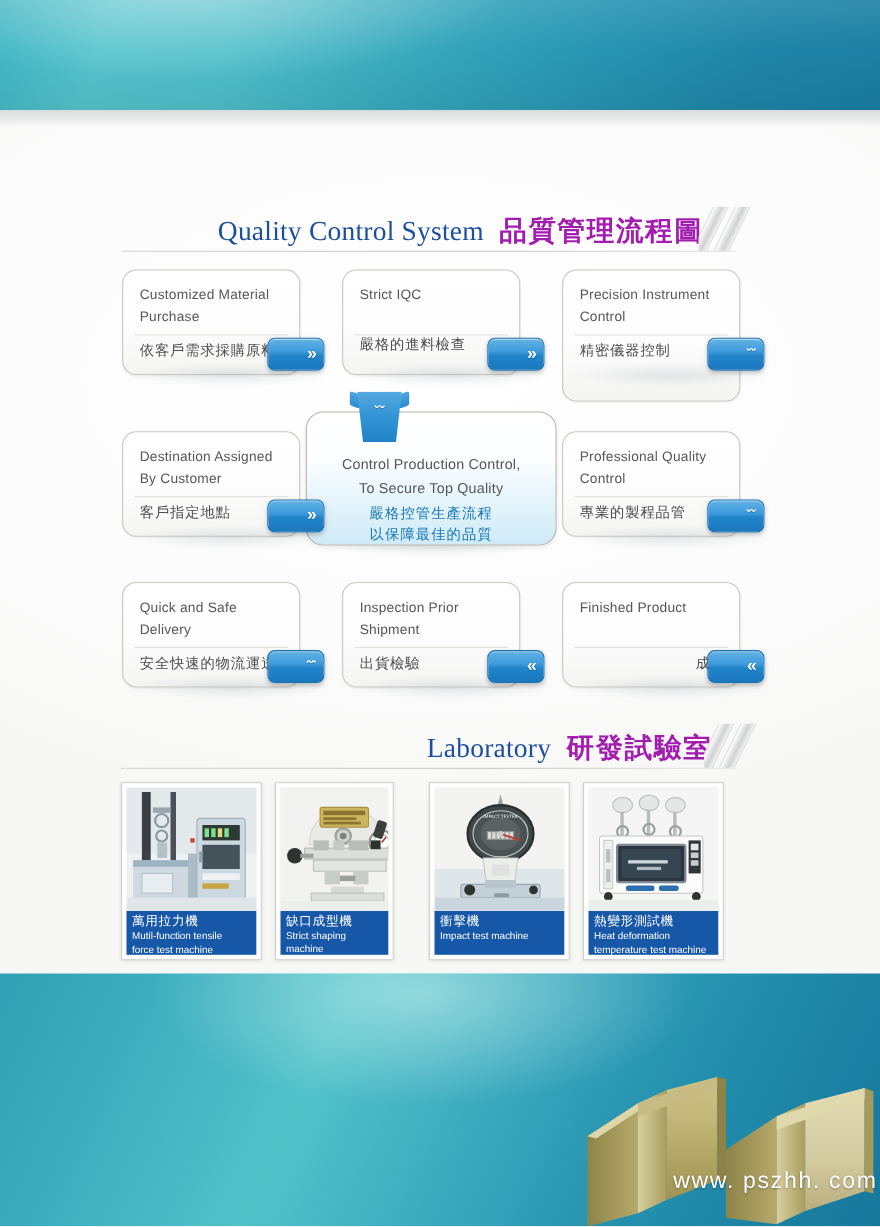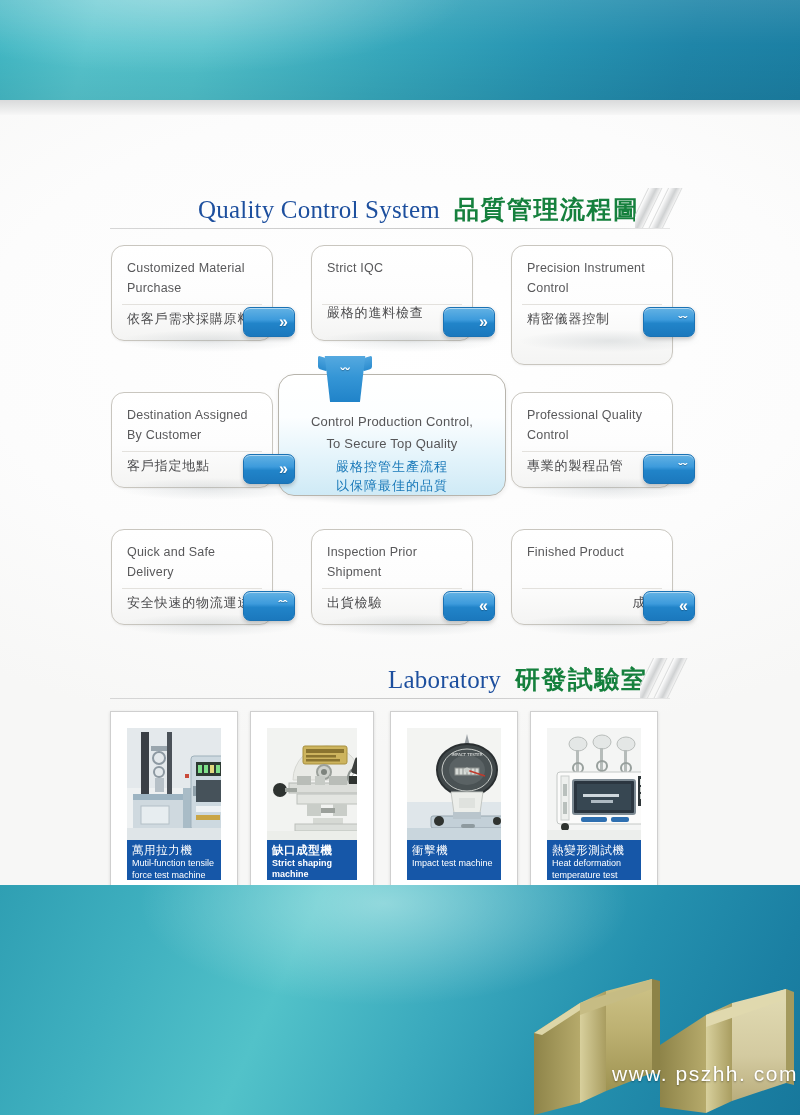--- a/index.html
+++ b/index.html
@@ -68,21 +68,21 @@
     white-space: nowrap;
   }
   .section-title .en {
     font-size: 25px;
     color: #1d4f9e;
     letter-spacing: 0.2px;
     margin-left: 20px;
   }
   .section-title .zh {
     font-size: 25px;
-    color: #15803d;
+    color: #a21caf;
     font-weight: bold;
     margin-left: 14px;
     letter-spacing: 1.5px;
   }
   .title-rule {
     position: absolute;
     height: 1px;
     background: linear-gradient(to right, #d6d6d6 0%, #c8c8c8 60%, #e6e6e6 100%);
   }
   
@@ -246,21 +246,21 @@
     border-radius: 50%;
     background: radial-gradient(ellipse at center, rgba(150,160,165,0.22) 0%, rgba(150,160,165,0) 72%);
     z-index: 1;
   }
 
   
   .lab-card {
     position: absolute;
     background: #ffffff;
     border: 1px solid #cfcfcf;
-    padding: 16px;
+    padding: 4px;
     box-shadow: 0 1px 3px rgba(0,0,0,0.12);
   }
   .lab-photo {
     position: relative;
     width: 100%; height: 112px;
     overflow: hidden;
     background: #e8ecee;
   }
   .lab-cap {
     background: #1657a8;
@@ -477,21 +477,21 @@
         <rect x="0" y="100" width="120" height="12" fill="#dfe5e8"></rect>
       </svg>
     </div>
     <div class="lab-cap">
       <span class="zh">萬用拉力機</span>
       <span class="en">Mutil-function tensile</span>
       <span class="en">force test machine</span>
     </div>
   </div>
 
-  <div class="lab-card" style="left:250px; top:711px; width:124px;font-weight:bold;">
+  <div class="lab-card" style="left:250px; top:711px; width:108px;">
     <div class="lab-photo">
       <svg width="120" height="112" viewBox="0 0 120 112">
         <rect x="0" y="0" width="120" height="112" fill="#f2f3f1"></rect>
         <path d="M26 52 A34 34 0 0 1 94 52 Z" fill="#e9eae6" stroke="#d6d7d2"></path>
         <rect x="36" y="18" width="44" height="18" rx="2" fill="#cdb45e" stroke="#a8903f"></rect>
         <rect x="39" y="21" width="38" height="4" fill="#8a7430"></rect>
         <rect x="39" y="27" width="30" height="2.5" fill="#8a7430"></rect>
         <rect x="39" y="31" width="34" height="2.5" fill="#8a7430"></rect>
         <circle cx="57" cy="44" r="7" fill="#cfd2cd" stroke="#9ba09b" stroke-width="2"></circle>
         <circle cx="57" cy="44" r="3" fill="#7d837d"></circle>

